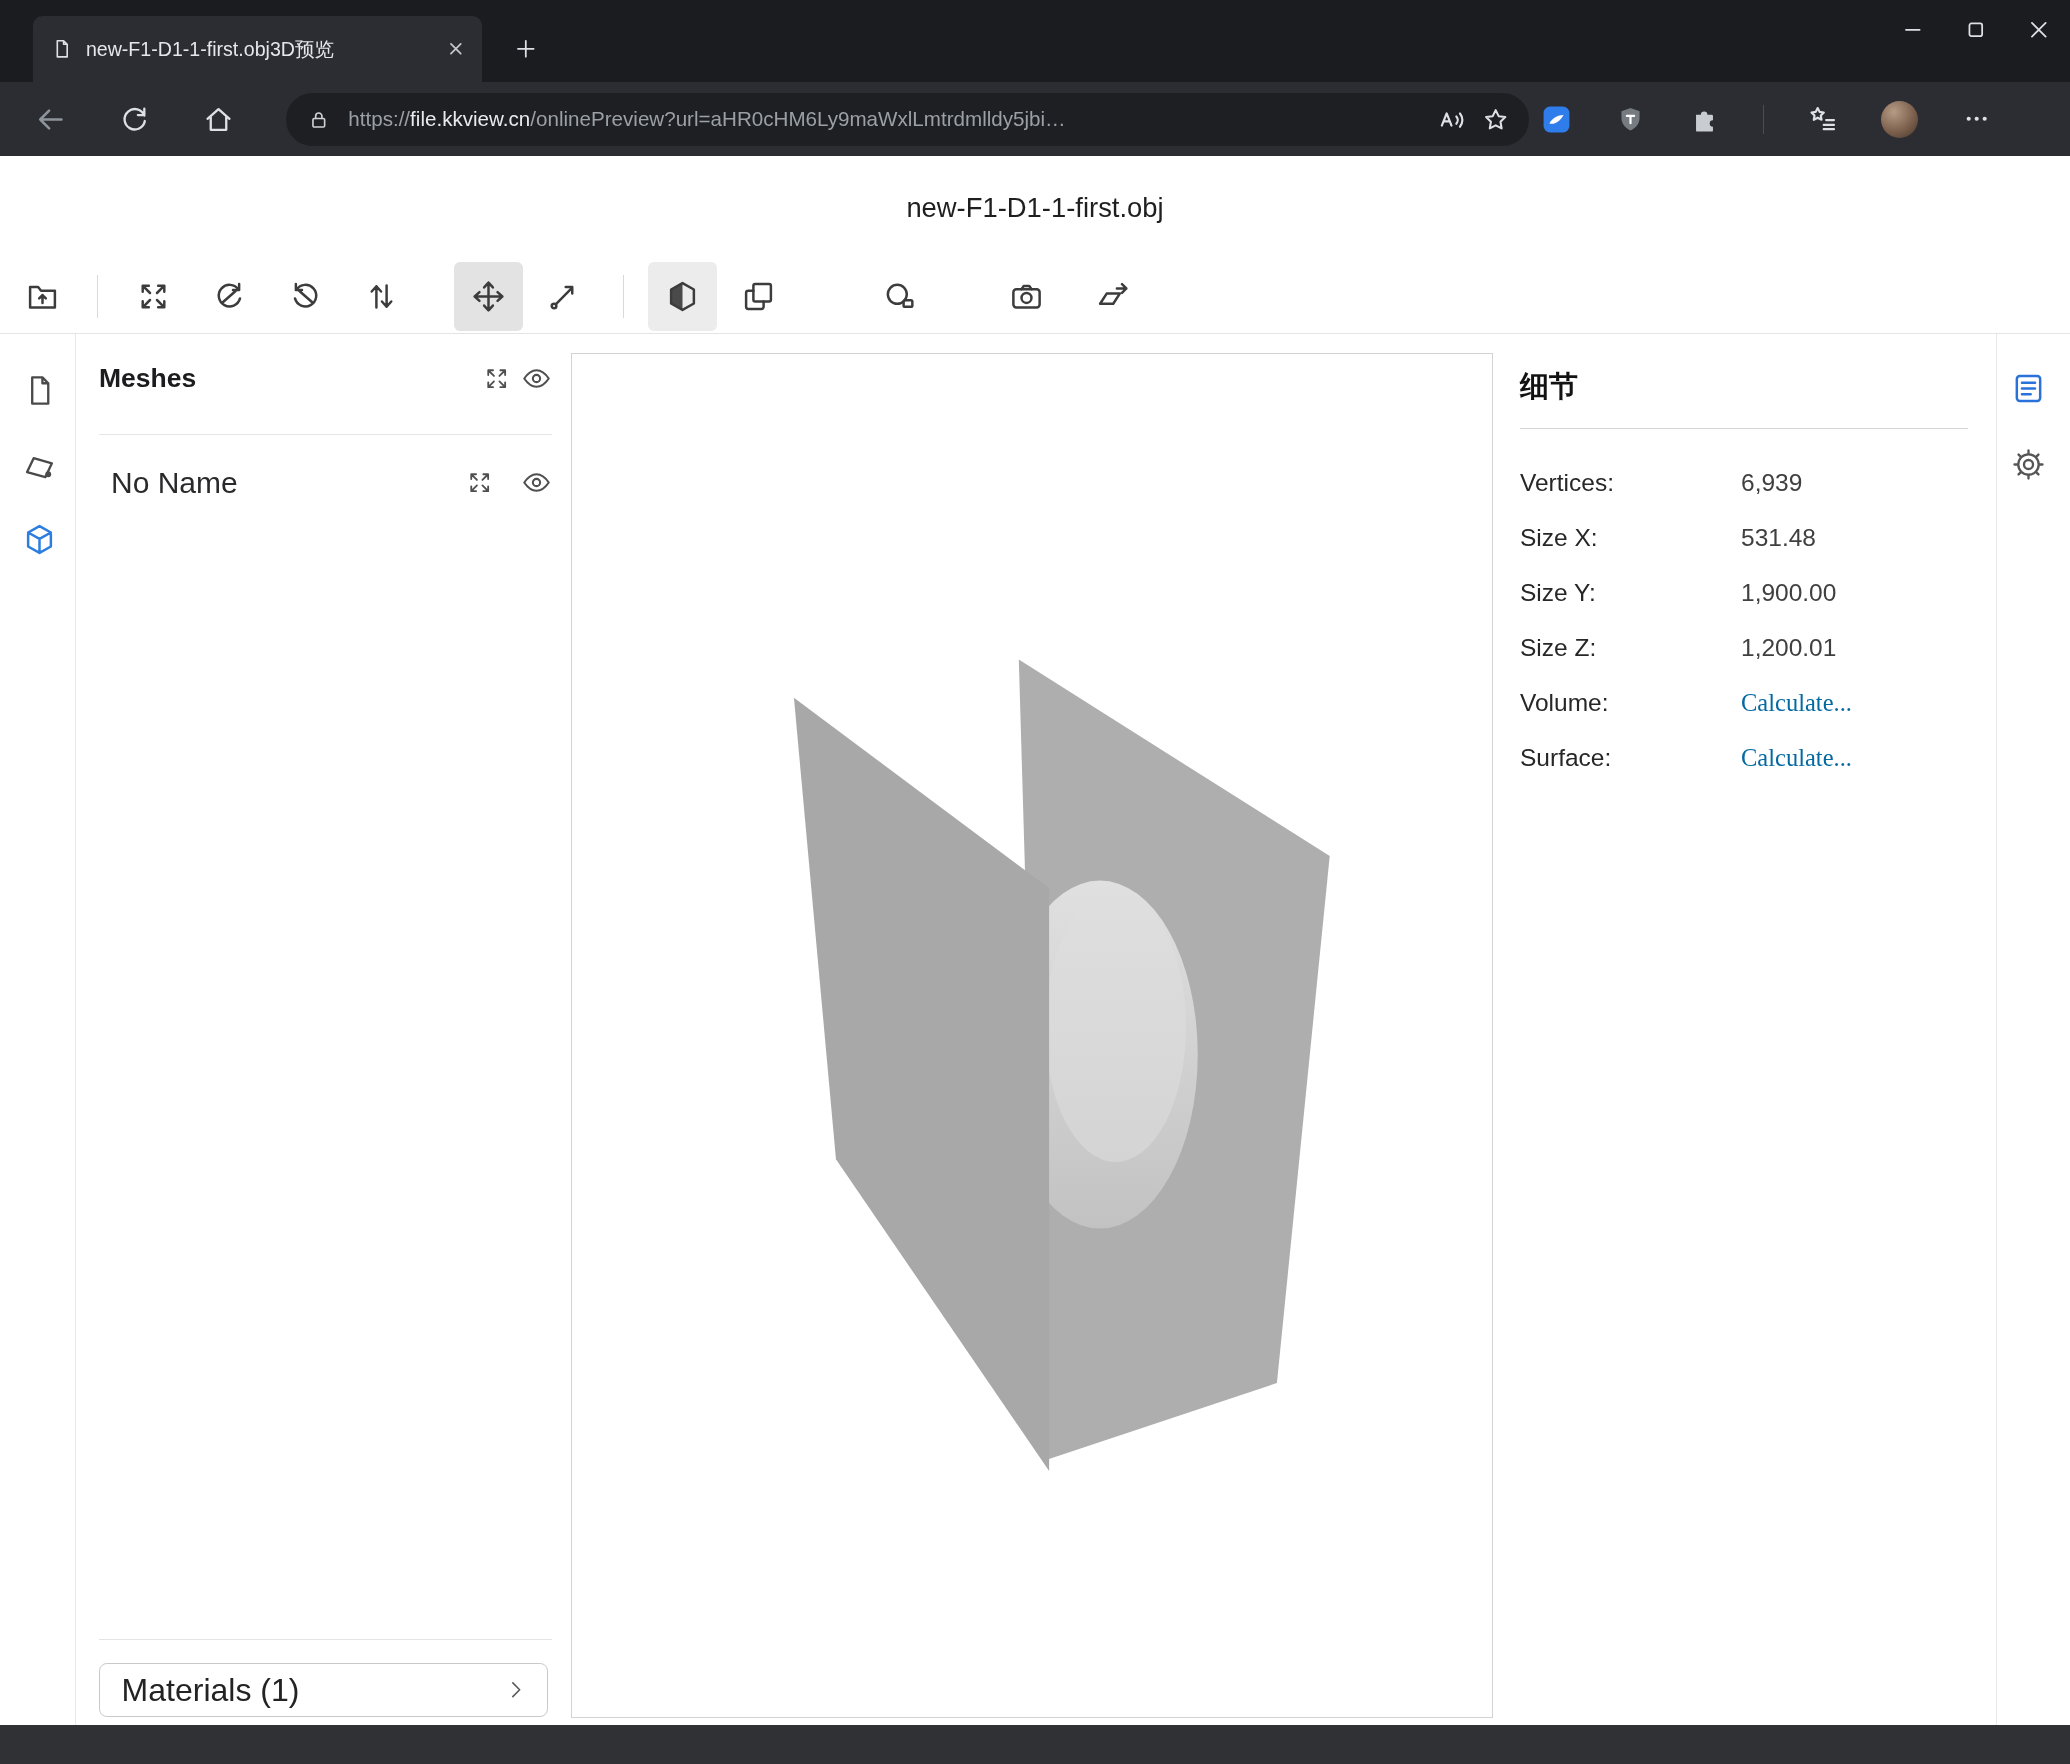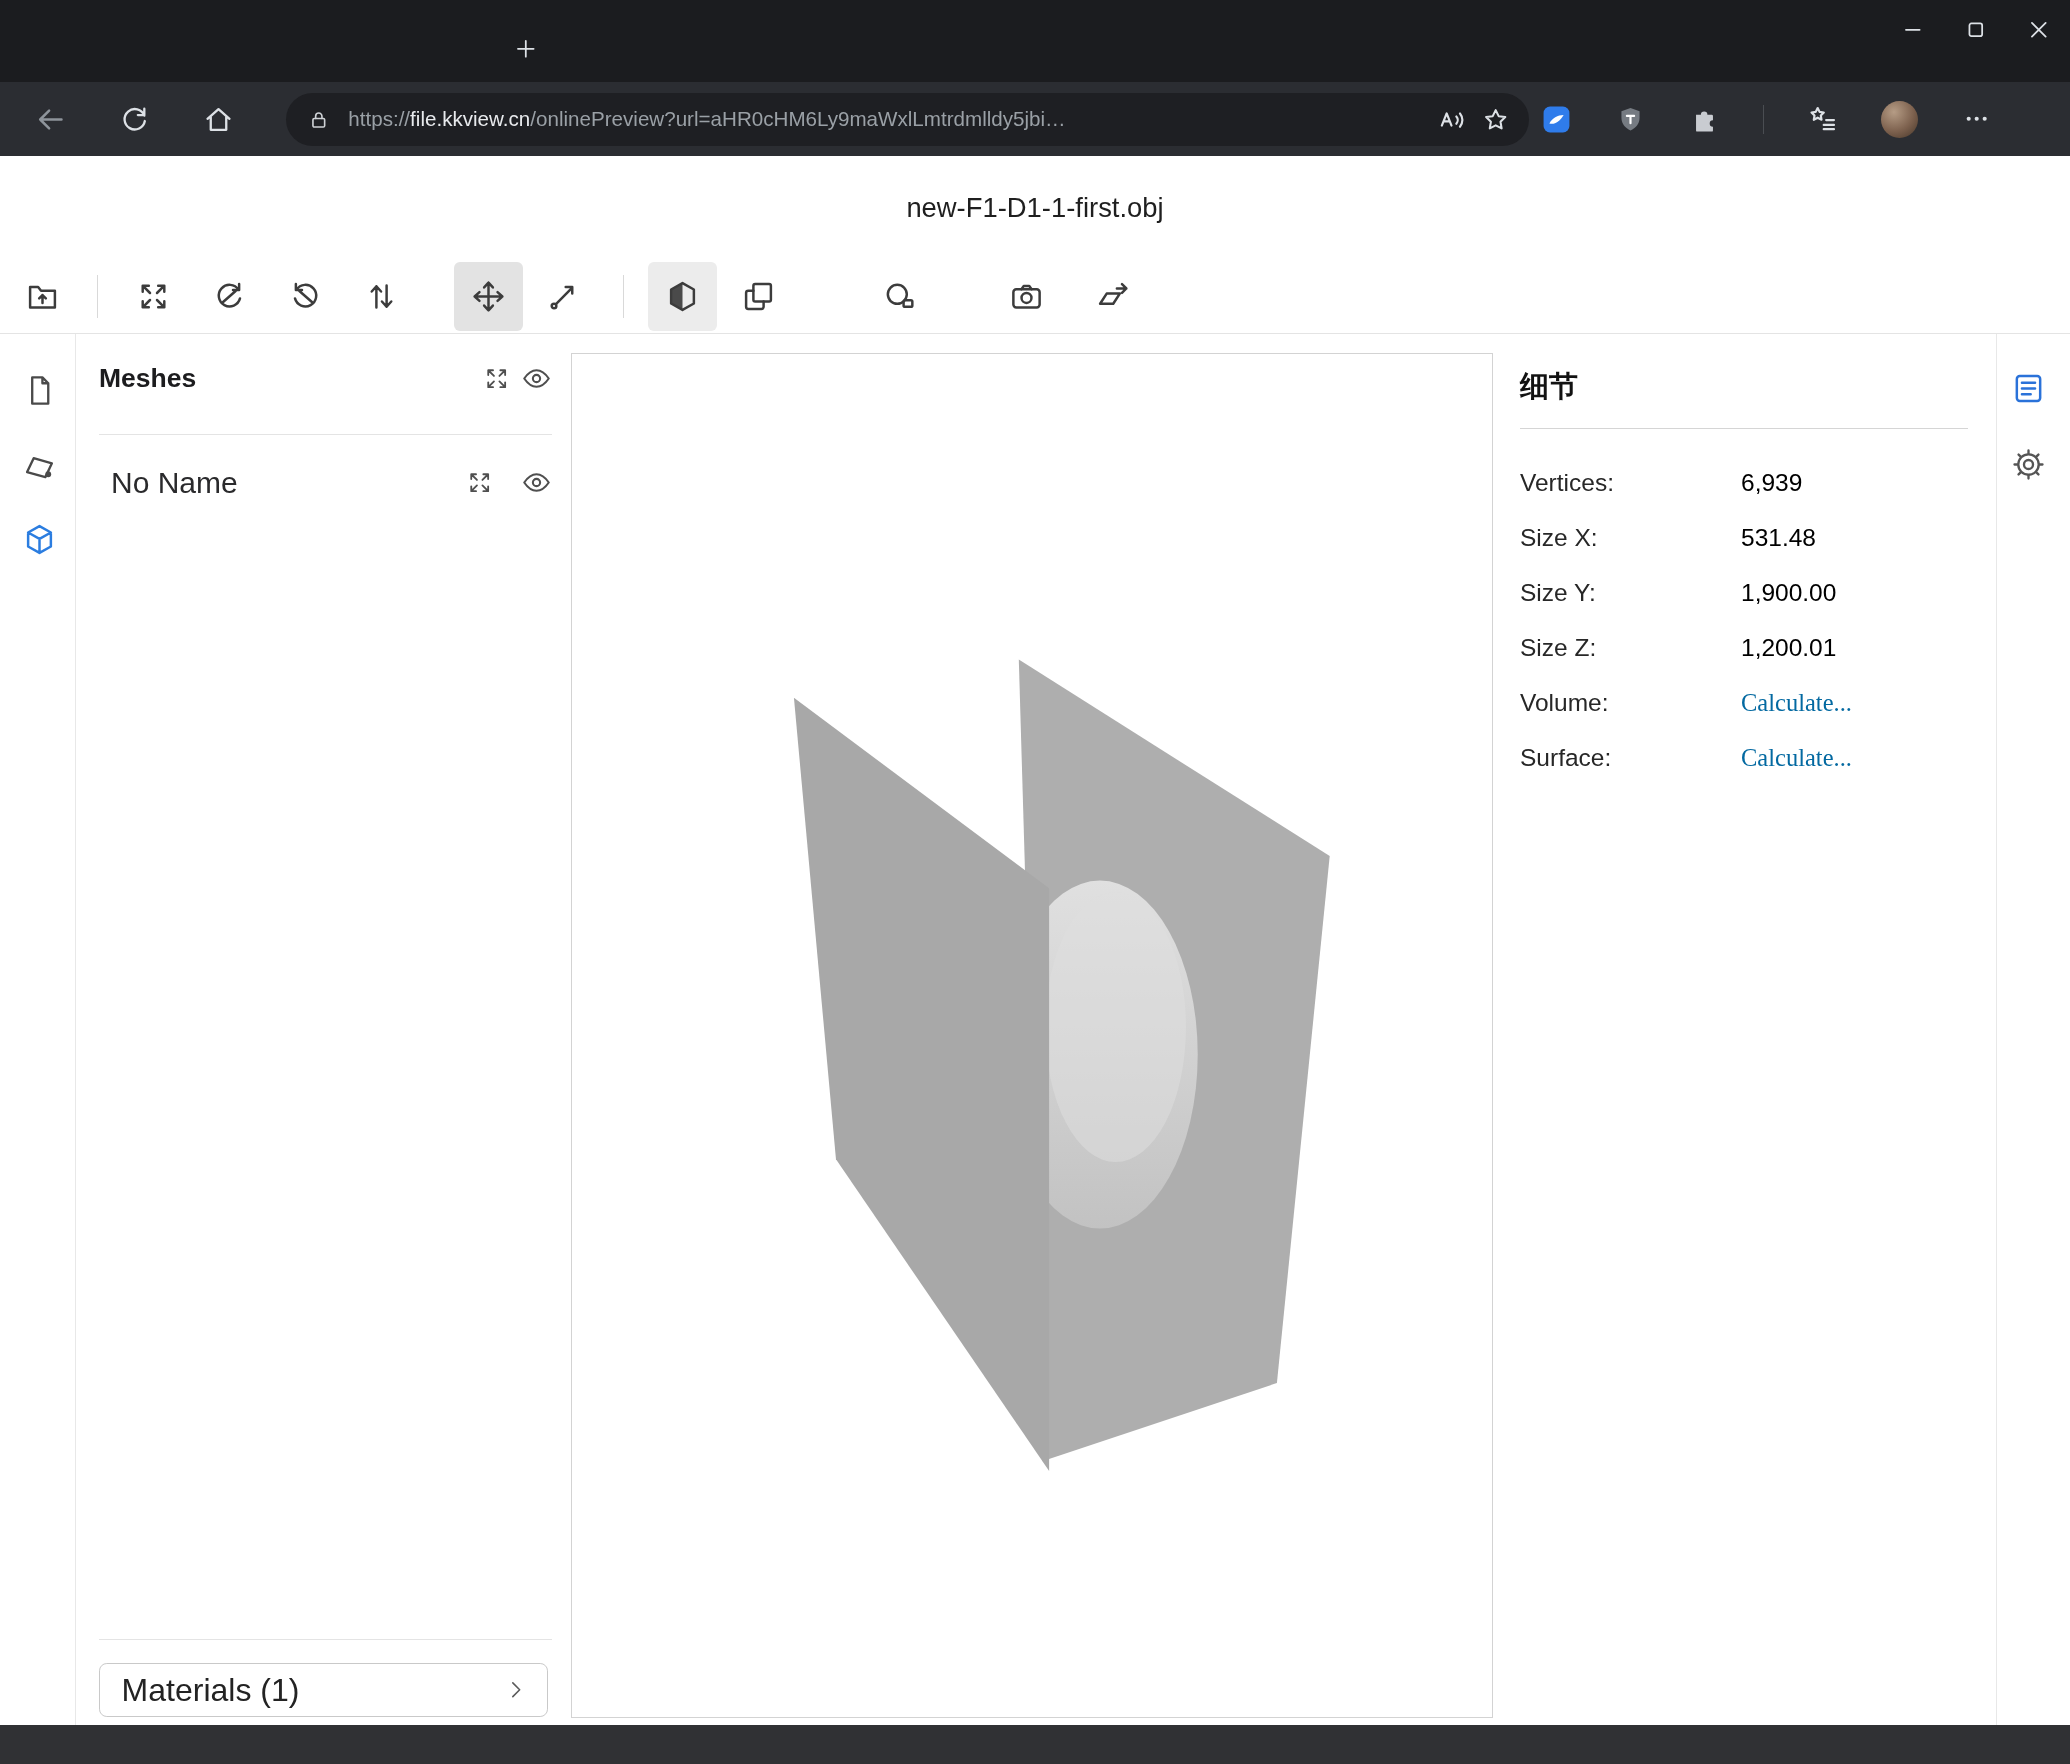--- a/index.html
+++ b/index.html
@@ -60,29 +60,42 @@
 
   
   .viewport { left:571px; top:353px; width:922px; height:1365px; border:1px solid #d3d3d3; background:#fff; }
 
   
   .details-header { left:1520px; top:367px; font-size:29px; font-weight:700; color:#121212; }
   .details-hr { left:1520px; top:428px; width:448px; background:#d5d5d5; }
   .details-rows { left:1520px; top:455px; width:448px; }
   .d-row { height:55px; display:flex; align-items:center; }
   .d-label { width:221px; font-size:24.5px; color:#272727; }
-  .d-value { font-size:24.5px; color:#000000; }
+  .d-value { font-size:24.5px; color:#404040; }
   .d-value.link { color:#0369a1; cursor:pointer;font-family:Liberation Serif, serif; }
 
   .bottom-strip { left:0; top:1725px; width:2070px; height:39px; background:#303134; }
 </style>
 </head>
 <body>
 
 <div class="abs titlebar">
+  <div class="abs tab">
+    <span class="icon-btn">
+      <svg class="chrome" width="21.6" height="21.6" viewBox="0 0 24 24">
+          <path d="M7 3h7l4 4v14H7z M14 3v4h4"></path>
+        </svg>
+    </span>
+    <span class="tab-title">new-F1-D1-1-first.obj3D预览</span>
+    <span class="icon-btn" style="width:29px;height:29px;">
+      <svg class="chrome" width="13.7" height="13.7" viewBox="0 0 14 14" style="stroke:#c3c7cc;">
+          <path d="M2 2l10 10 M12 2L2 12"></path>
+        </svg>
+    </span>
+  </div>
   <div class="abs icon-btn newtab">
     <svg class="chrome" width="19.6" height="19.6" viewBox="0 0 20 20">
         <path d="M10 2v16 M2 10h16"></path>
       </svg>
   </div>
   <div class="abs wincontrols">
     <div class="winbtn">
       <svg class="chrome" width="17.6" height="17.6" viewBox="0 0 18 18">
           <path d="M2 9h14"></path>
         </svg>

